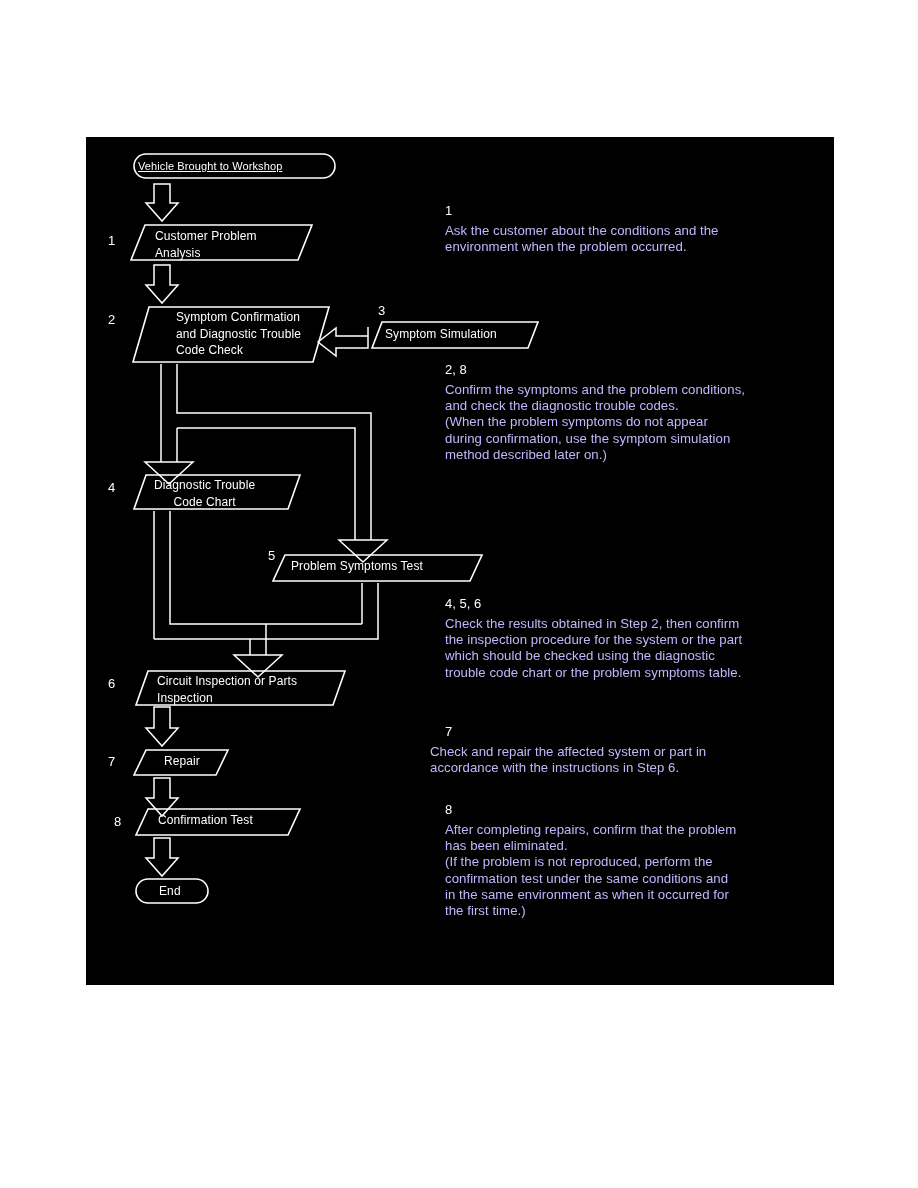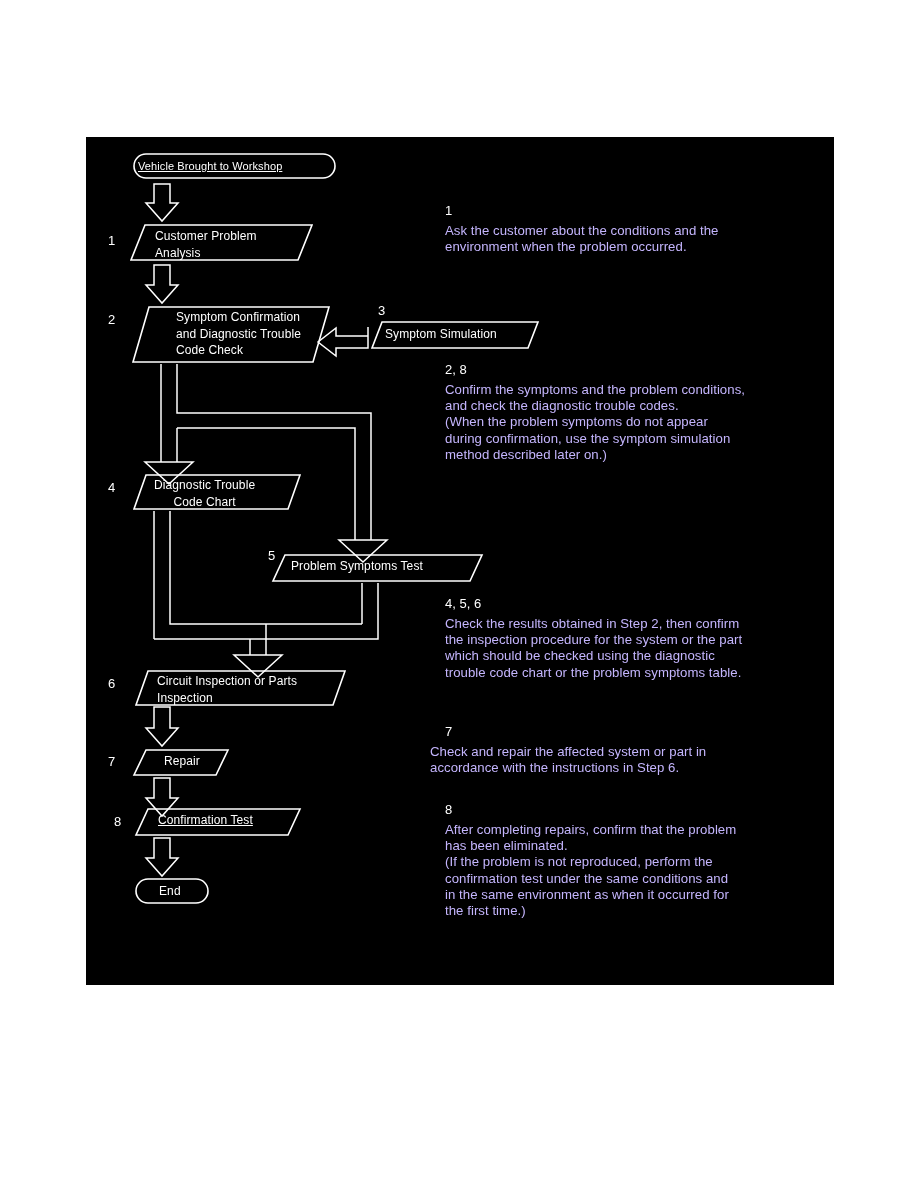--- a/index.html
+++ b/index.html
@@ -168,21 +168,21 @@
     <div class="node-label" style="left:70px; top:172px;margin-left:20px;">Symptom Confirmation
 and Diagnostic Trouble
 Code Check</div>
     <div class="node-label" style="left:299px; top:189px;">Symptom Simulation</div>
     <div class="node-label" style="left:68px; top:340px;text-align:center;">Diagnostic Trouble
 Code Chart</div>
     <div class="node-label" style="left:205px; top:421px;">Problem Symptoms Test</div>
     <div class="node-label" style="left:71px; top:536px;">Circuit Inspection or Parts
 Inspection</div>
     <div class="node-label" style="left:78px; top:616px;">Repair</div>
-    <div class="node-label" style="left:72px; top:675px;text-decoration:underline;">Confirmation Test</div>
+    <div class="node-label" style="left:72px; top:675px;">Confirmation Test</div>
     <div class="node-label" style="left:73px; top:746px;">End</div>
 
     <div class="note-num" style="left:359px; top:66px;">1</div>
     <div class="note-body" style="left:359px; top:86px; width:370px;">Ask the customer about the conditions and the
 environment when the problem occurred.</div>
 
     <div class="note-num" style="left:359px; top:225px;">2, 8</div>
     <div class="note-body" style="left:359px; top:245px; width:375px;">Confirm the symptoms and the problem conditions,
 and check the diagnostic trouble codes.
 (When the problem symptoms do not appear

